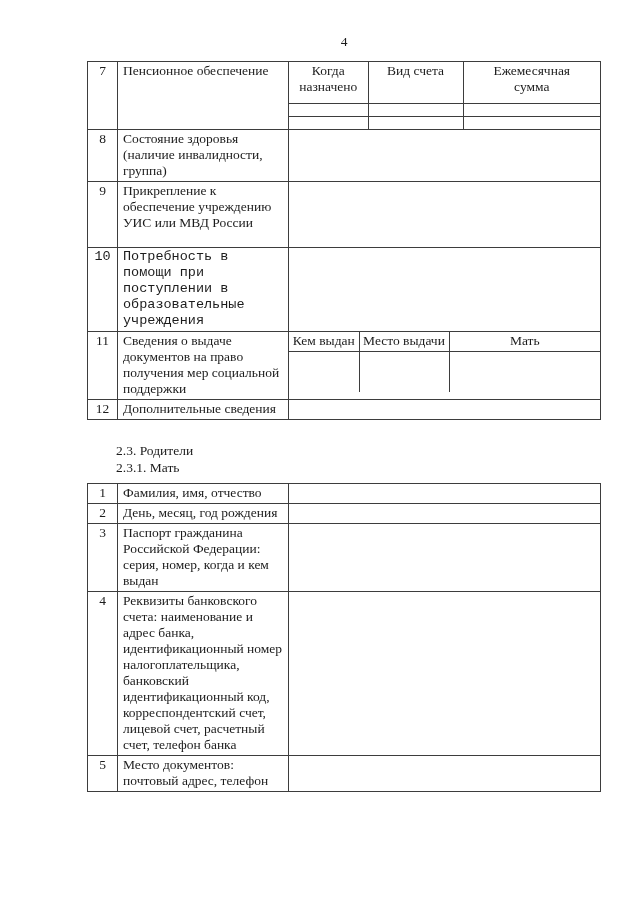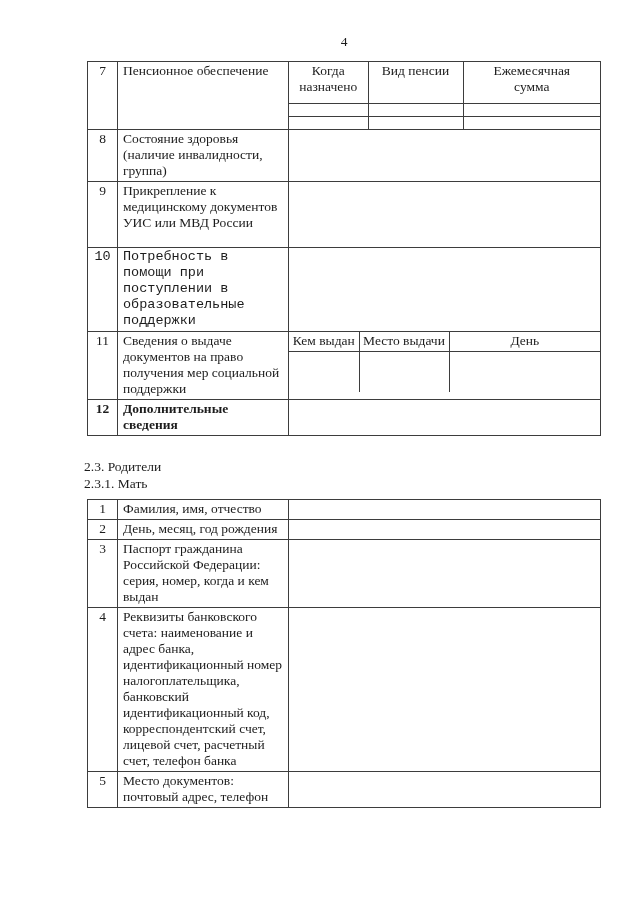--- a/index.html
+++ b/index.html
@@ -68,28 +68,28 @@
     white-space: pre-line;
   }
   
   .t1 .r7-head td { height: 41px; }
   .t1 .r7-line td { height: 13px; }
   .t1 .r8 td  { height: 48px; }
   .t1 .r9 td  { height: 66px; }
   .t1 .r10 td { height: 66px; font-family: Liberation Mono, monospace; }
   .t1 .r11-head td.subhead { height: 19px; }
   .t1 .r11-line td { height: 41px; }
-  .t1 .r12 td { height: 20px; font-weight: bold; }
+  .t1 .r12 td { height: 20px; }
   .t2 .tr1 td { height: 18px; }
   .t2 .tr2 td { height: 20px; }
   .t2 .tr3 td { height: 62px; }
   .t2 .tr4 td { height: 160px; }
   .t2 .tr5 td { height: 32px; }
   .headings {
-    margin-left: 84px;
+    margin-left: 116px;
     margin-top: 22px;
     line-height: 17px;
   }
 </style>
 </head>
 <body>
 
 <div class="page">
 
   <div class="page-number">4</div>
@@ -108,21 +108,21 @@
           <table class="sub">
             <colgroup>
                 <col style="width:79px">
                 <col style="width:95px">
                 <col>
               </colgroup>
             <tbody>
               <tr class="r7-head">
                 <td class="subhead">Когда
 назначено</td>
-                <td class="subhead">Вид пенсии</td>
+                <td class="subhead">Вид счета</td>
                 <td class="subhead">Ежемесячная
 сумма</td>
               </tr>
               <tr class="r7-line">
                 <td></td>
                 <td></td>
                 <td></td>
               </tr>
               <tr class="r7-line">
                 <td></td>
@@ -133,43 +133,43 @@
           </table>
         </td>
       </tr>
       <tr class="r8">
         <td class="num">8</td>
         <td class="lbl">Состояние здоровья (наличие инвалидности, группа)</td>
         <td class="val"></td>
       </tr>
       <tr class="r9">
         <td class="num">9</td>
-        <td class="lbl">Прикрепление к медицинскому документов УИС или МВД России</td>
+        <td class="lbl">Прикрепление к обеспечение учреждению УИС или МВД России</td>
         <td class="val"></td>
       </tr>
       <tr class="r10">
         <td class="num">10</td>
-        <td class="lbl">Потребность в помощи при поступлении в образовательные поддержки</td>
+        <td class="lbl">Потребность в помощи при поступлении в образовательные учреждения</td>
         <td class="val"></td>
       </tr>
       <tr>
         <td class="num">11</td>
         <td class="lbl">Сведения о выдаче документов на право получения мер социальной поддержки</td>
         <td class="val">
           <table class="sub">
             <colgroup>
                 <col style="width:70px">
                 <col style="width:90px">
                 <col>
               </colgroup>
             <tbody>
               <tr class="r11-head">
                 <td class="subhead">Кем выдан</td>
                 <td class="subhead">Место выдачи</td>
-                <td class="subhead">День</td>
+                <td class="subhead">Мать</td>
               </tr>
               <tr class="r11-line">
                 <td></td>
                 <td></td>
                 <td></td>
               </tr>
             </tbody>
           </table>
         </td>
       </tr>

